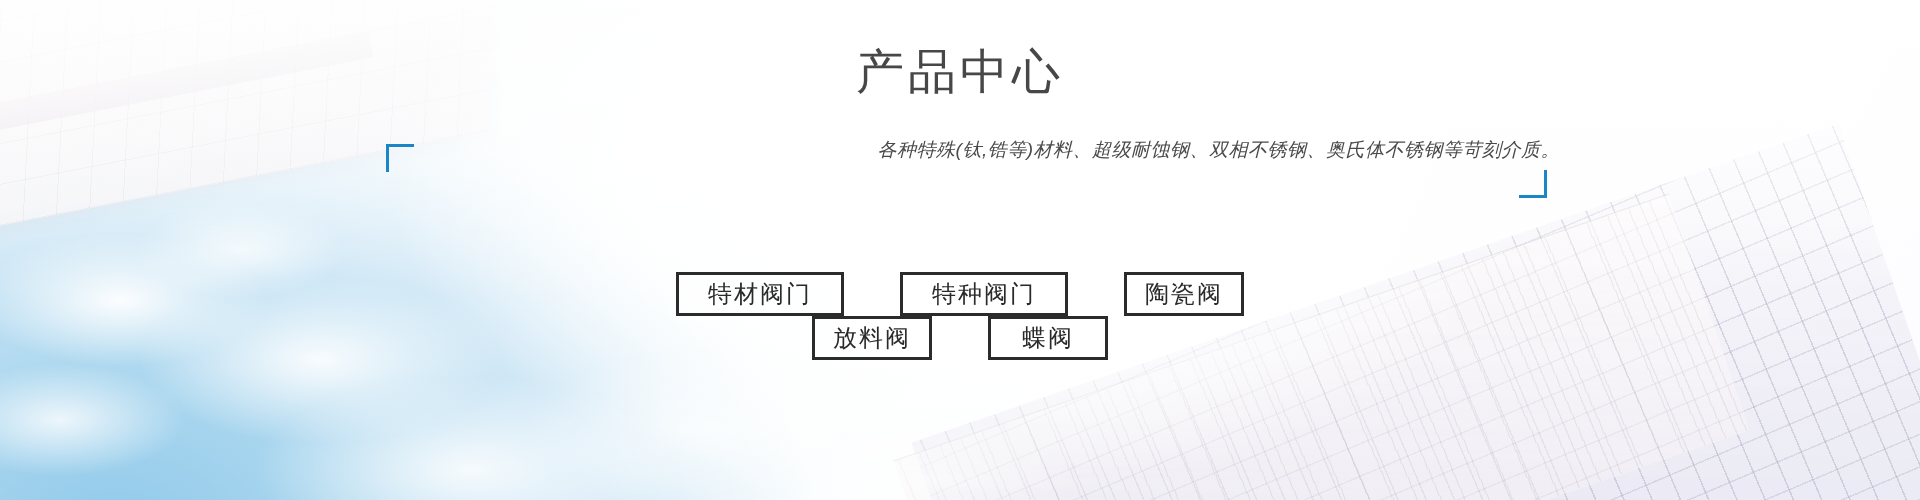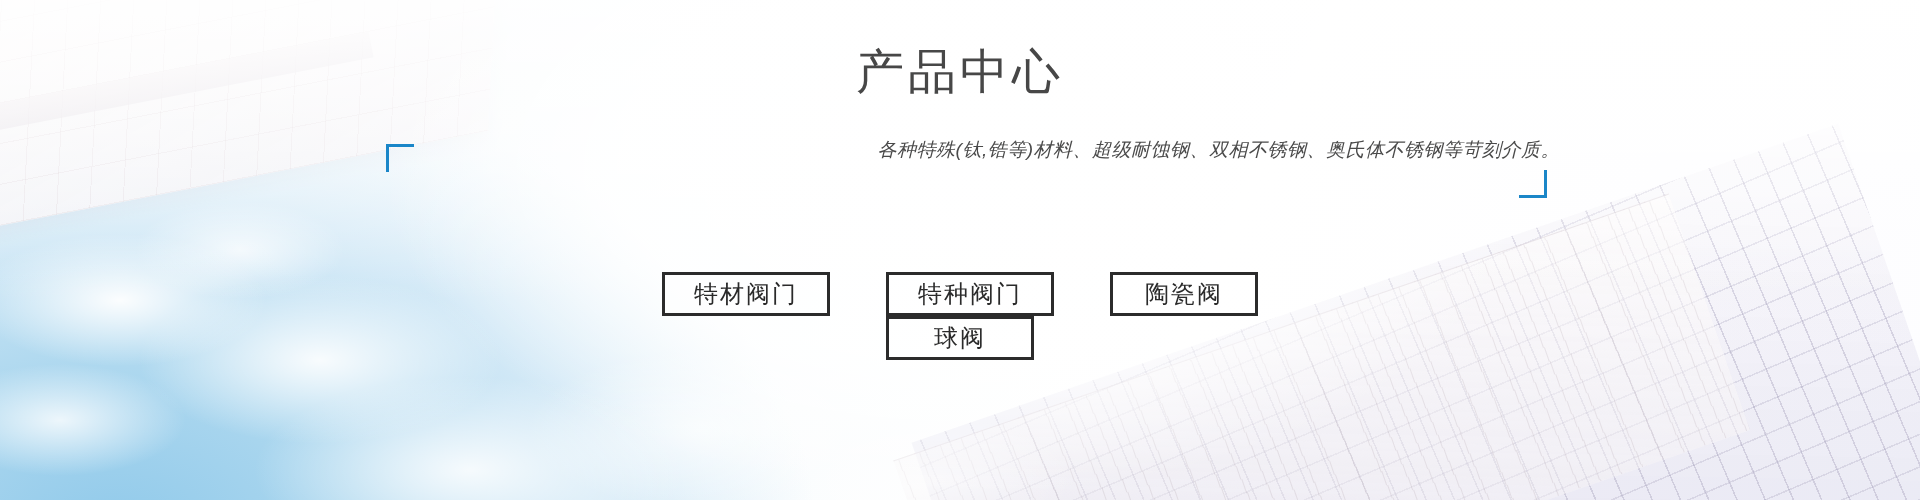--- a/index.html
+++ b/index.html
@@ -130,21 +130,21 @@
   .bracket.br { left:1519px; top:170px; border-right:3px solid var(--accent); border-bottom:3px solid var(--accent); }
 
   
   .cat-grid {
     position:absolute;
     top:272px; left:0; width:100%;
     display:flex; flex-direction:column; align-items:center;
   }
   .cat-row { display:flex; justify-content:center; gap:56px; }
   .cat-btn {
-    width:148px; height:44px;
+    width:120px; height:44px;
     border:3px solid #2b2b2b;
     background:rgba(255,255,255,.42);
     display:flex; align-items:center; justify-content:center;
     font-size:24px;
     letter-spacing:2px;
     color:#2a2a2a;
     cursor:pointer;
     user-select:none;
   }
   .cat-btn.wide { width:168px; }
@@ -173,17 +173,18 @@
     <p class="desc-line l1">各种特殊(钛,锆等)材料、超级耐蚀钢、双相不锈钢、奥氏体不锈钢等苛刻介质。</p>
   </div>
 
   <div class="cat-grid">
     <div class="cat-row" id="cat-row-1">
         <div class="cat-btn wide">特材阀门</div>
         <div class="cat-btn wide">特种阀门</div>
         <div class="cat-btn">陶瓷阀</div>
       </div>
     <div class="cat-row" id="cat-row-2">
-        <div class="cat-btn">球阀</div>
+        <div class="cat-btn">放料阀</div>
+        <div class="cat-btn">蝶阀</div>
       </div>
   </div>
 
 </div>
 
 </body></html>

